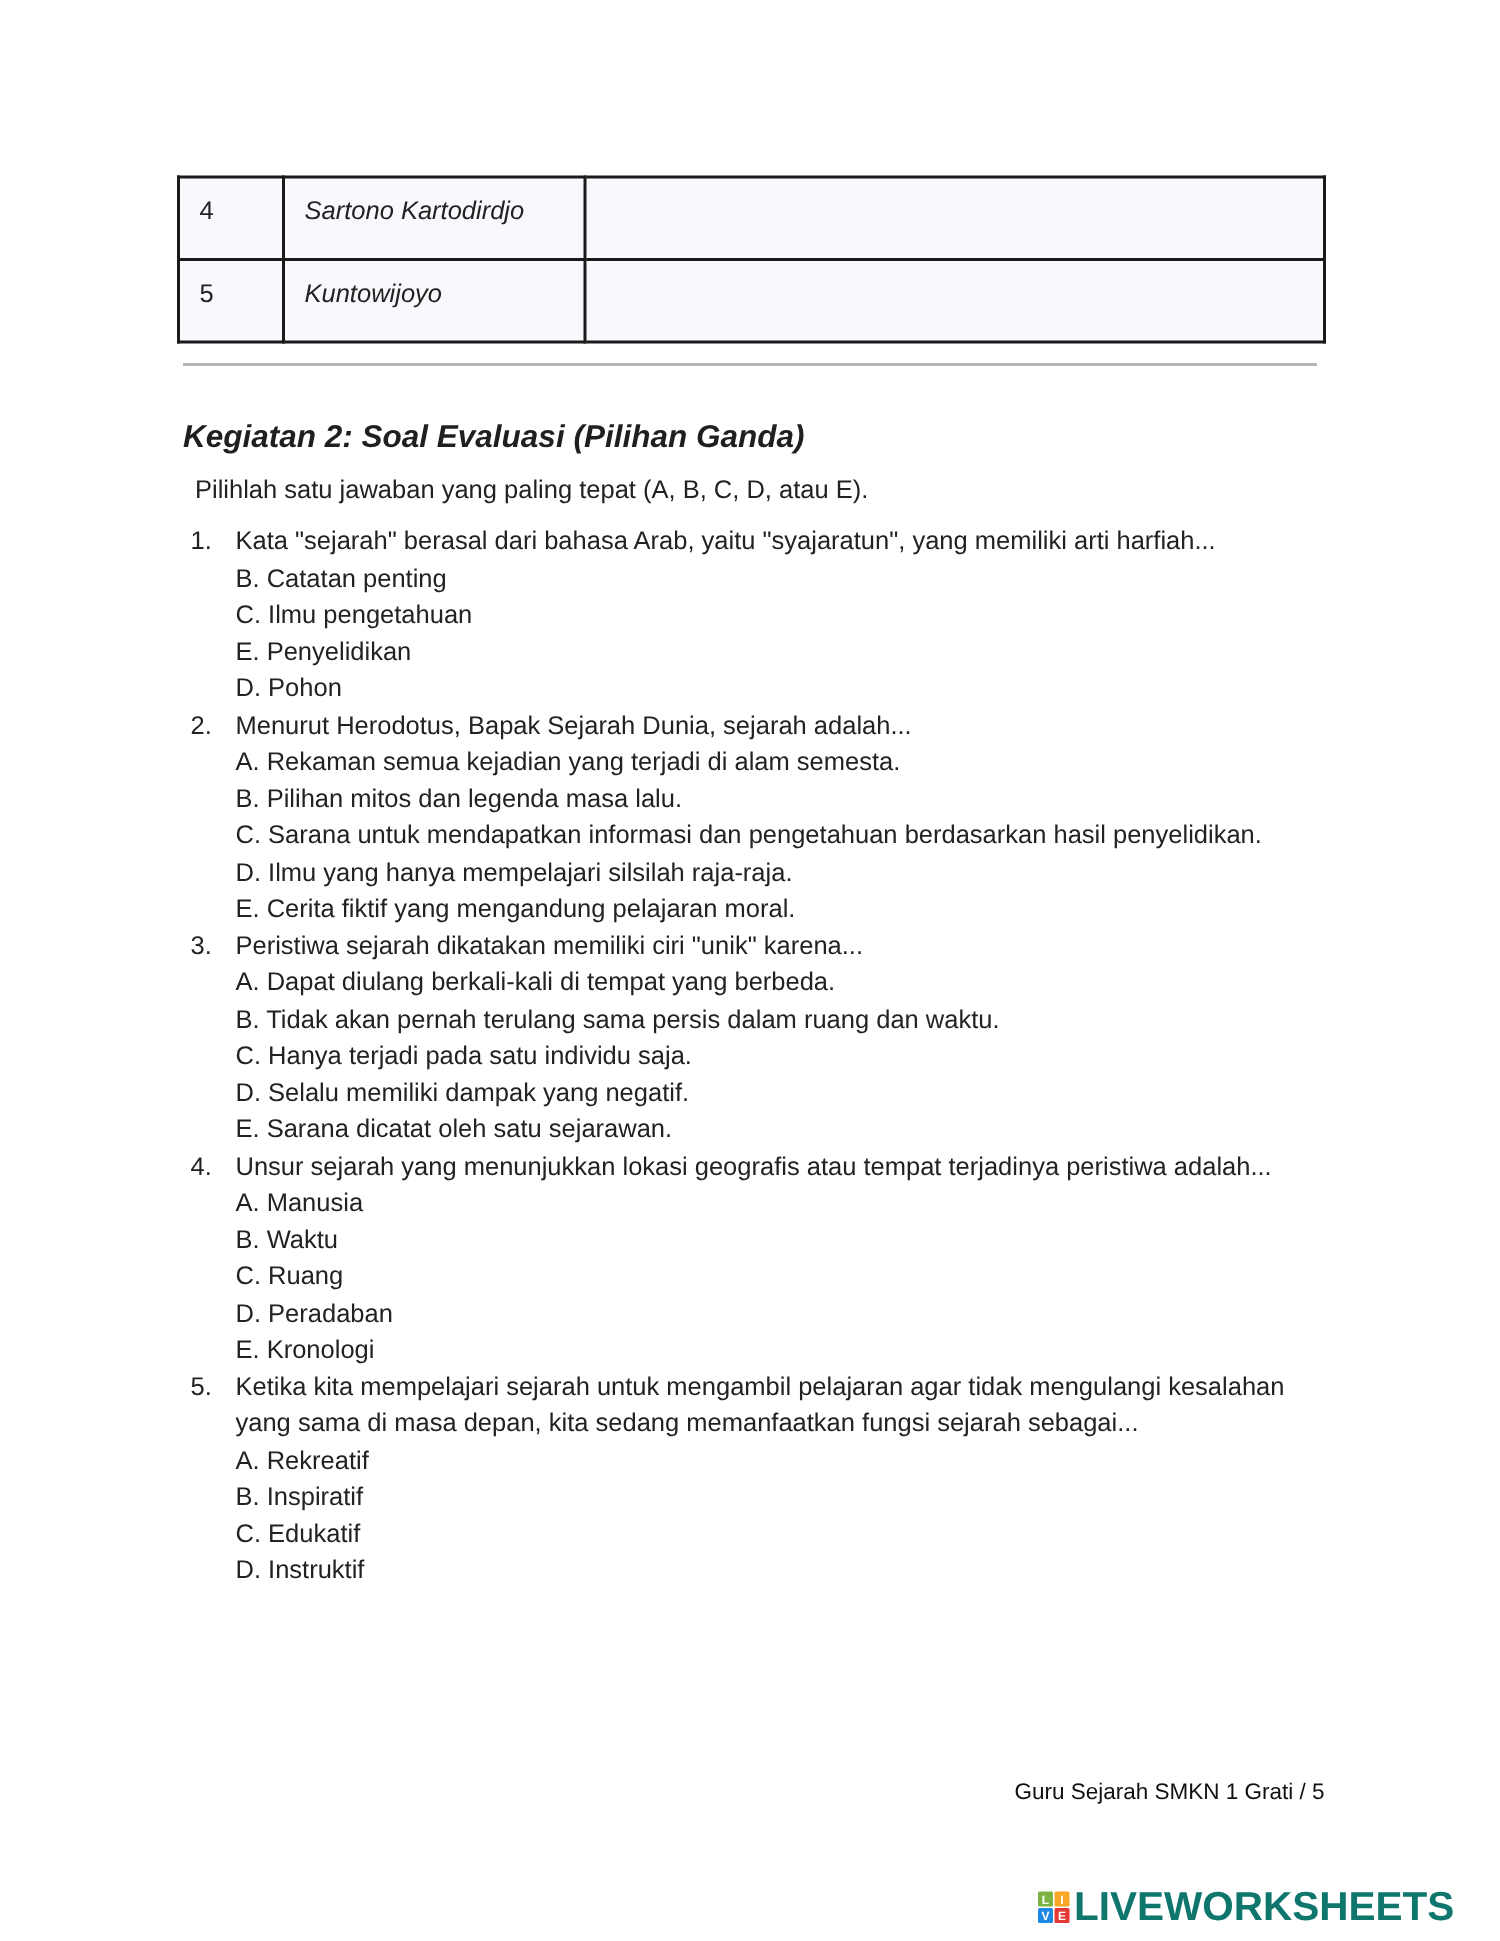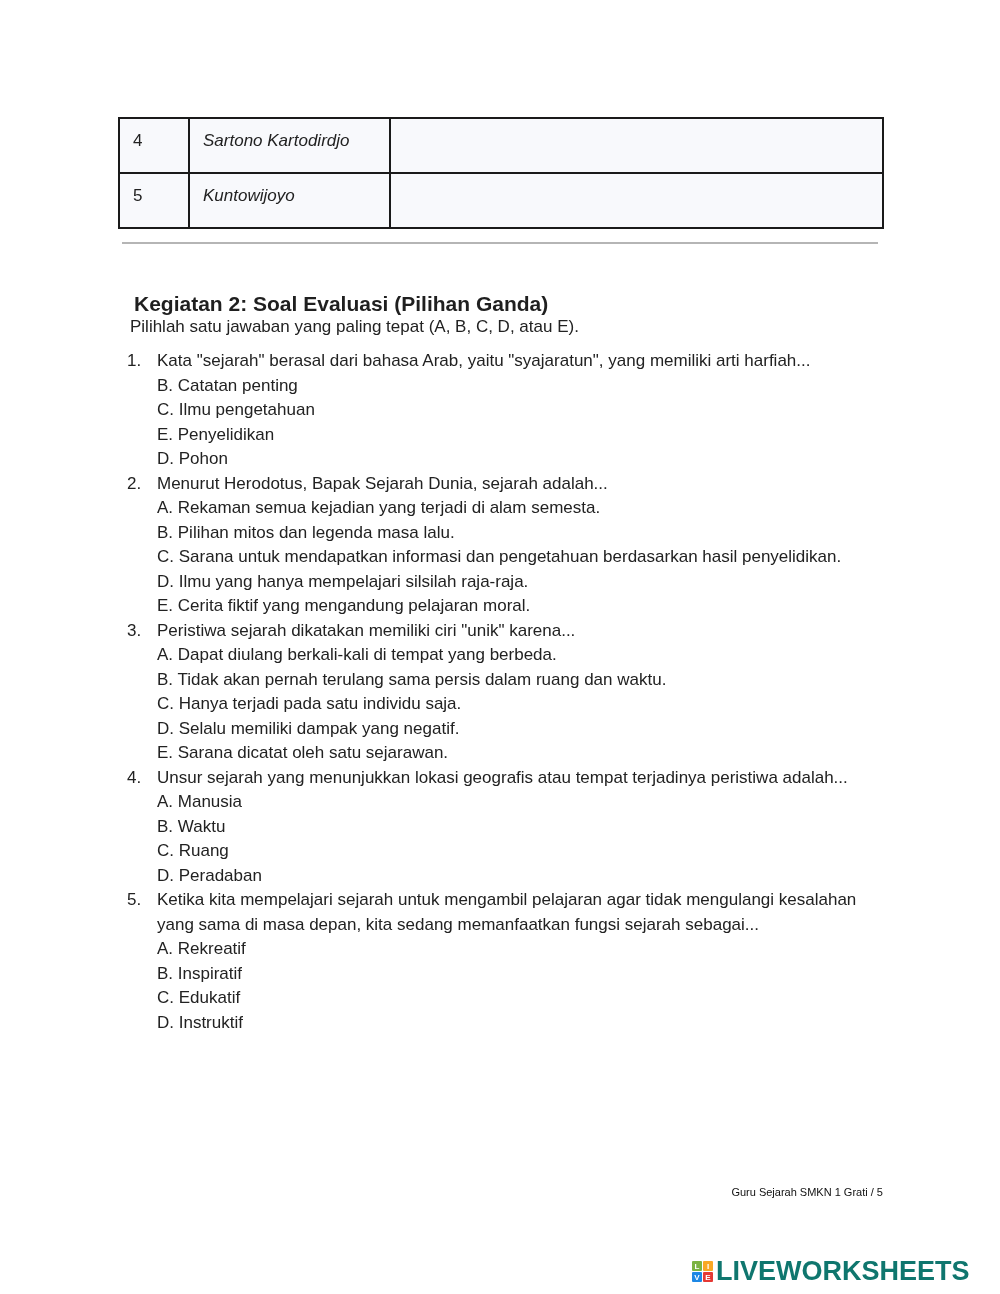--- a/index.html
+++ b/index.html
@@ -2,27 +2,27 @@
 <html><head>
 <meta charset="utf-8">
 <style>
   html, body { margin:0; padding:0; }
   body { width:1000px; height:1294px; background:#ffffff; position:relative; font-family:"Liberation Sans", sans-serif; color:#1f1f1f; overflow:hidden; }
   .tbl { position:absolute; left:118px; top:117px; width:766px; border-collapse:collapse; background:#f8f9fc; }
   .tbl td { border:2px solid #1a1a1a; font-size:17px; vertical-align:top; padding:12px 13px 0 13px; height:41px; color:#222; }
   .tbl td.c1 { width:42px; }
   .tbl td.c2 { width:173px;font-style:italic; }
   .hr { position:absolute; left:122px; top:242px; width:756px; height:2px; background:#b5b5b5; }
-  .h2 { position:absolute; left:118px; top:276px; font-size:21px; font-weight:bold; color:#1f1f1f; margin:16px; }
+  .h2 { position:absolute; left:118px; top:276px; font-size:21px; font-weight:bold; color:#1f1f1f; margin:4px;font-style:italic; }
   .intro { position:absolute; left:130px; top:317px; font-size:17px; color:#222; }
   .qlist { position:absolute; left:118px; top:349px; width:740px; margin:0; padding:0; list-style:none; font-size:17px; line-height:24.5px; color:#222; }
   .q { position:relative; padding-left:39px; }
   .qnum { position:absolute; left:9px; top:0; }
   .opt { display:block; }
-  .footer { position:absolute; right:117px; top:1186px; font-size:11px; color:#111; }
+  .footer { position:absolute; right:117px; top:1186px; font-size:15px; color:#111; }
   .logo { position:absolute; left:692px; top:1256px; display:flex; align-items:center; }
   .logo-icon { display:grid; grid-template-columns:10px 10px; grid-template-rows:10px 10px; gap:1px; margin-right:3px; }
   .logo-icon span { font-size:8px; font-weight:bold; color:#fff; display:flex; align-items:center; justify-content:center; border-radius:1px; }
   .logo-text { font-size:27px; font-weight:bold; color:#1e4b8c; letter-spacing:0px; }
 </style>
 </head>
 <body>
 
 <table class="tbl">
   <tbody>
@@ -71,20 +71,21 @@
     <span class="opt">D. Selalu memiliki dampak yang negatif.</span>
     <span class="opt">E. Sarana dicatat oleh satu sejarawan.</span>
   </li>
   <li class="q">
     <span class="qnum">4.</span>
     <span>Unsur sejarah yang menunjukkan lokasi geografis atau tempat terjadinya peristiwa adalah...</span>
     <span class="opt">A. Manusia</span>
     <span class="opt">B. Waktu</span>
     <span class="opt">C. Ruang</span>
     <span class="opt">D. Peradaban</span>
+    <span class="opt">E. Kronologi</span>
   </li>
   <li class="q">
     <span class="qnum">5.</span>
     <span>Ketika kita mempelajari sejarah untuk mengambil pelajaran agar tidak mengulangi kesalahan yang sama di masa depan, kita sedang memanfaatkan fungsi sejarah sebagai...</span>
     <span class="opt">A. Rekreatif</span>
     <span class="opt">B. Inspiratif</span>
     <span class="opt">C. Edukatif</span>
     <span class="opt">D. Instruktif</span>
   </li>
 </ol>

